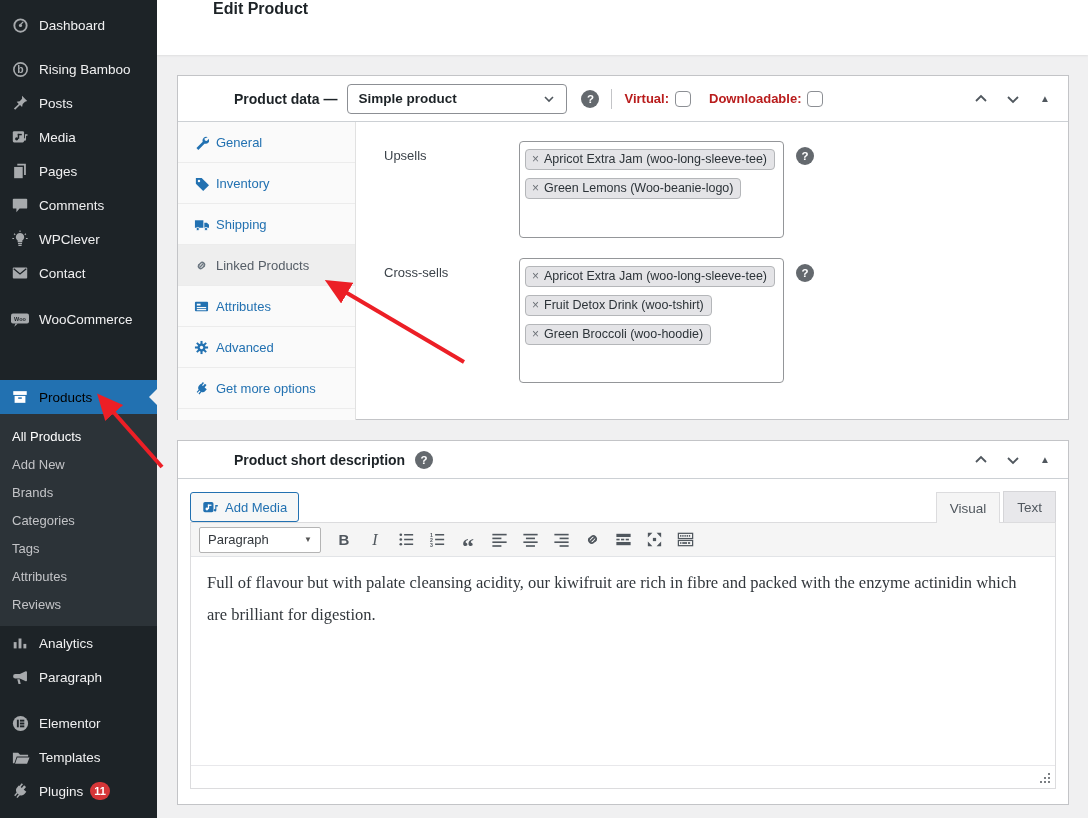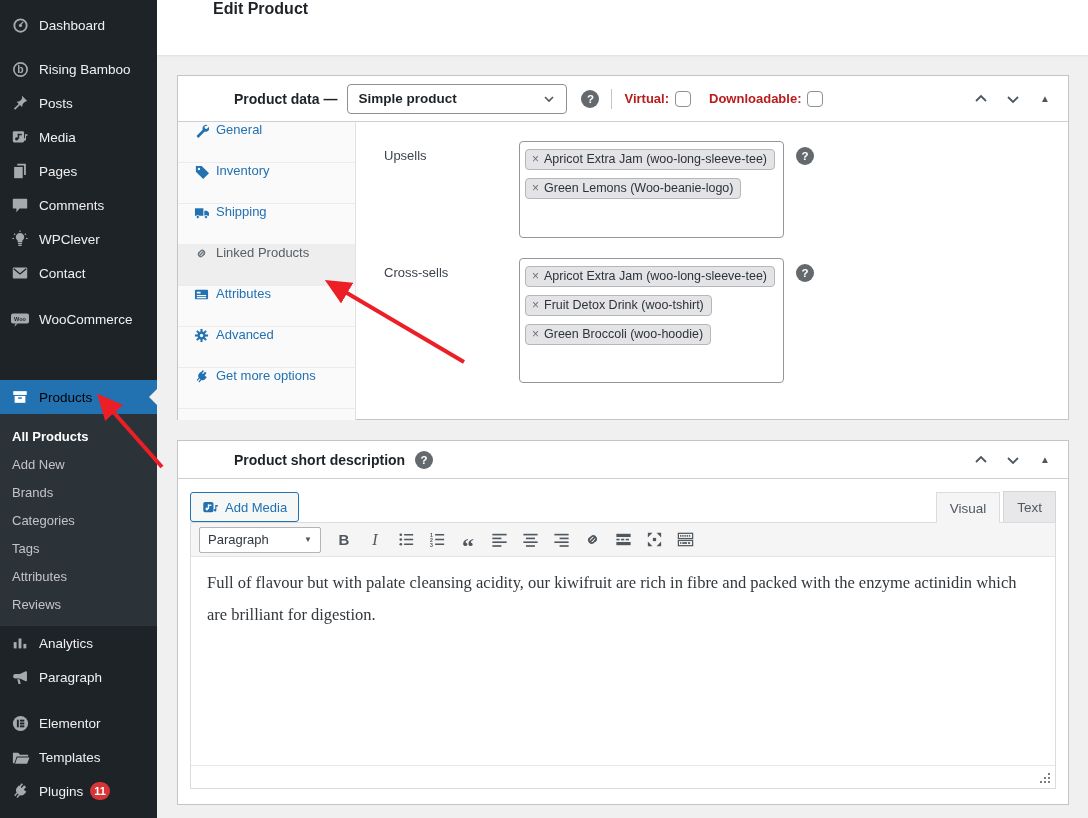--- a/index.html
+++ b/index.html
@@ -12,21 +12,21 @@
   .menu-item { height:34px; display:flex; align-items:center; padding-left:10px; color:#f0f0f1; font-size:13.5px; cursor:pointer; position:relative; }
   .menu-item .mi-icon { width:20px; height:20px; margin-right:9px; color:#a7aaad; flex:none; display:flex; align-items:center; justify-content:center; }
   .menu-item.gap-before { margin-top:10px; }
   .menu-item.gap-before-lg { margin-top:12px; }
   .menu-item.active { background:#2271b1; color:#000000;margin-top:44px; }
   .menu-item.active .mi-icon { color:#fff; }
   .menu-item.active::after { content:""; position:absolute; right:0; top:50%; margin-top:-8px;
     border-top:8px solid transparent; border-bottom:8px solid transparent; border-right:8px solid #f0f0f1; }
   .submenu { background:#2c3338; padding:8px 0; }
   .submenu-item { height:28px; display:flex; align-items:center; padding-left:12px; font-size:13px; color:#c3c4c7; cursor:pointer; }
-  .submenu-item.current { color:#fff; font-weight:bold; }
+  .submenu-item.current { color:#fff; font-weight:normal; }
   .badge { display:inline-flex; align-items:center; justify-content:center; min-width:18px; height:18px; padding:0 4px;
     background:#d63638; color:#fff; border-radius:9px; font-size:11px; font-weight:bold; margin-left:7px; }
 
   
   .content { position:absolute; left:157px; top:0; width:931px; height:818px; }
   .topbar { height:55px; background:#fff; box-shadow:0 1px 2px rgba(0,0,0,.07); display:flex; align-items:flex-start; }
   .topbar h1 { font-size:16px; font-weight:bold; margin-left:56px; color:#1d2327; }
   .main { padding:20px 19px 0 20px; }
 
   .panel { background:#fff; border:1px solid #c3c4c7; width:892px; }
@@ -44,21 +44,21 @@
   .type-select .caret { margin-left:auto; color:#50575e; display:flex; }
   .help-tip { width:18px; height:18px; border-radius:50%; background:#64696e; color:#fff; font-size:11.5px; font-weight:bold;
     display:inline-flex; align-items:center; justify-content:center; flex:none; cursor:pointer; }
   .hdr-help { margin-left:14px; }
   .hdr-divider { width:1px; height:20px; background:#c3c4c7; margin:0 12px; }
   .chk-label { font-size:13px; font-weight:bold; color:#b91c1c; }
   .chk { appearance:none; -webkit-appearance:none; width:16px; height:16px; border:1px solid #8c8f94; border-radius:4px;
     background:#fff; margin:0 18px 0 6px; cursor:pointer; }
   .pd-body { display:flex; height:298px; }
   .wc-tabs { width:178px; background:#fafafa; border-right:1px solid #e1e1e1; list-style:none; }
-  .wc-tab { height:41px; display:flex; align-items:flex-start; padding-left:15px; border-bottom:1px solid #ececec;
+  .wc-tab { height:41px; display:flex; align-items:center; padding-left:15px; border-bottom:1px solid #ececec;
     color:#2271b1; font-size:13px; cursor:pointer; }
   .wc-tab .tab-icon { width:16px; height:16px; margin-right:7px; display:flex; align-items:center; justify-content:center; color:#2271b1; }
   .wc-tab.active { background:#eeeeee; color:#555d66; }
   .wc-tab.active .tab-icon { color:#6c7781; }
   .pd-content { flex:1; padding:19px 0 0 28px; }
   .field-row { display:flex; align-items:flex-start; margin-bottom:20px; }
   .field-label { width:135px; font-size:13px; color:#3c434a; padding-top:7px; }
   .s2-box { width:265px; border:1px solid #949699; border-radius:4px; background:#fff; padding:7px 5px;
     display:flex; flex-direction:column; align-items:flex-start; gap:8px; cursor:text; }
   .s2-box.upsells { height:97px; }

